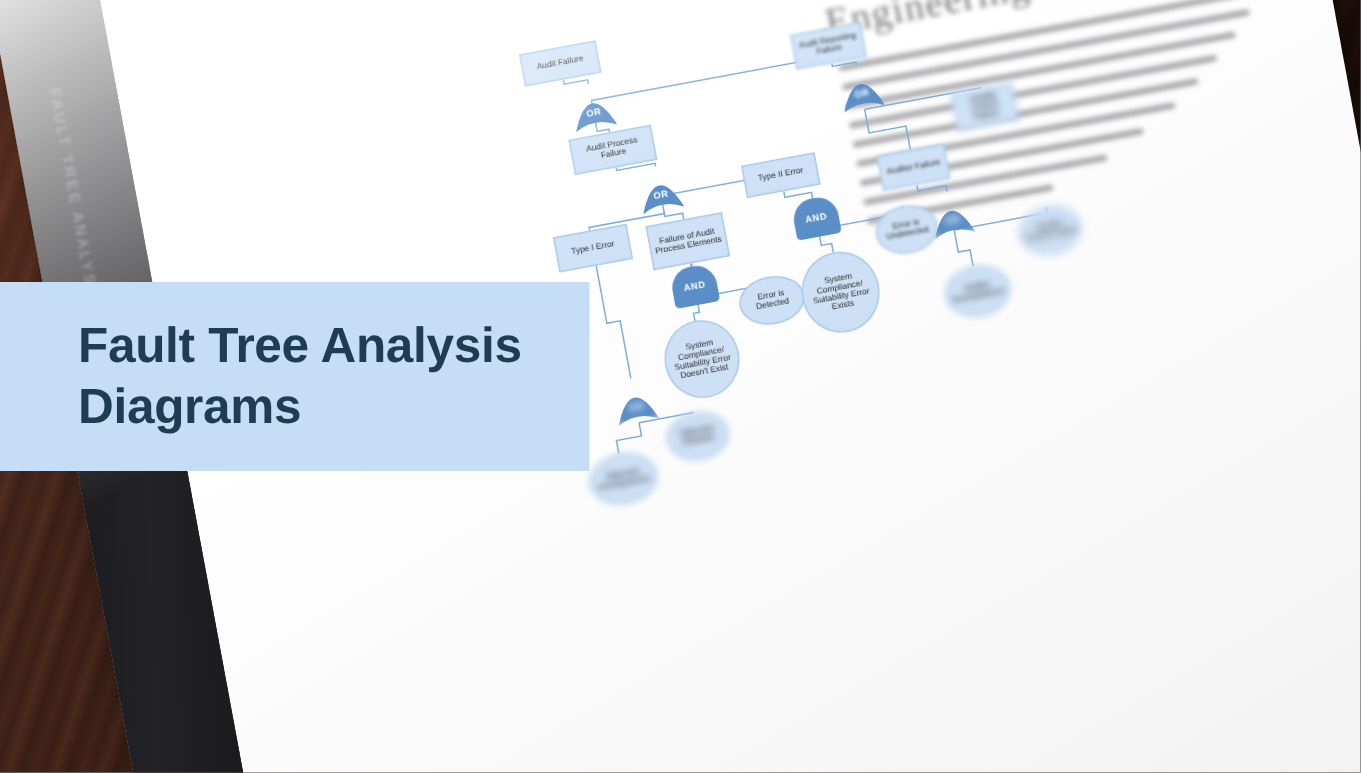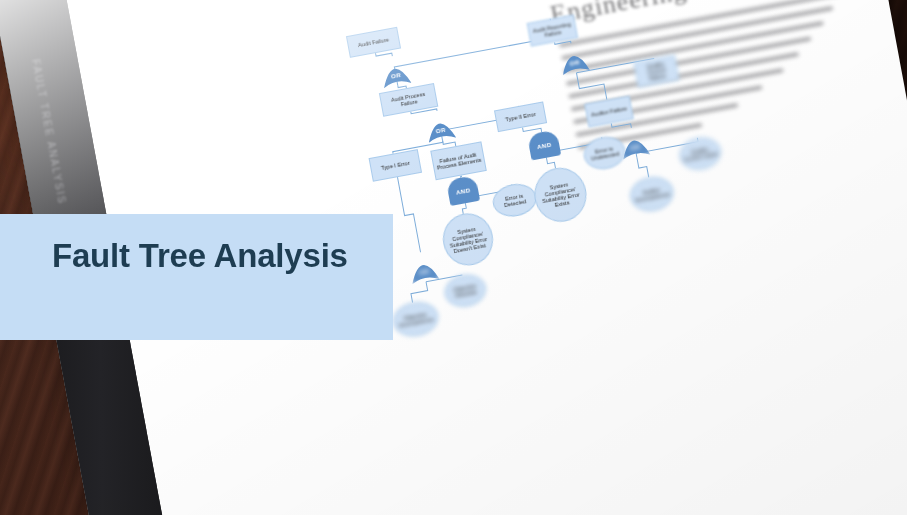--- a/index.html
+++ b/index.html
@@ -55,21 +55,21 @@
   .gate.and{border-radius:14px 14px 3px 3px;}
   .gate span{position:relative;top:4px;}
   .gate.and span{top:0;}
 
   .blur1{filter:blur(.45px);}
   .blur2{filter:blur(1.1px);}
   .blur3{filter:blur(2.0px);}
   .blur4{filter:blur(2.9px);}
 
   
-  .banner{position:absolute;left:0;top:214px;width:393px;height:126px;background:#c5ddf5;}
+  .banner{position:absolute;left:0;top:188px;width:393px;height:126px;background:#c5ddf5;}
   .banner h1{margin:0;position:absolute;left:52px;top:22px;width:330px;
     color:#1e3d52;font-size:33px;font-weight:bold;line-height:1.24;letter-spacing:-.2px;}
 </style>
 </head>
 <body>
 
 <div id="stage">
 
   <div class="desk"></div>
   <div class="desk-glow"></div>
@@ -163,16 +163,17 @@
           </div>
       </div>
 
       <div class="sheet-sheen"></div>
     </div>
   </div>
 
   <div class="banner">
     <h1>
       <span>Fault Tree Analysis</span><br>
+      <span>Diagrams</span>
     </h1>
   </div>
 
 </div>
 
 </body></html>

